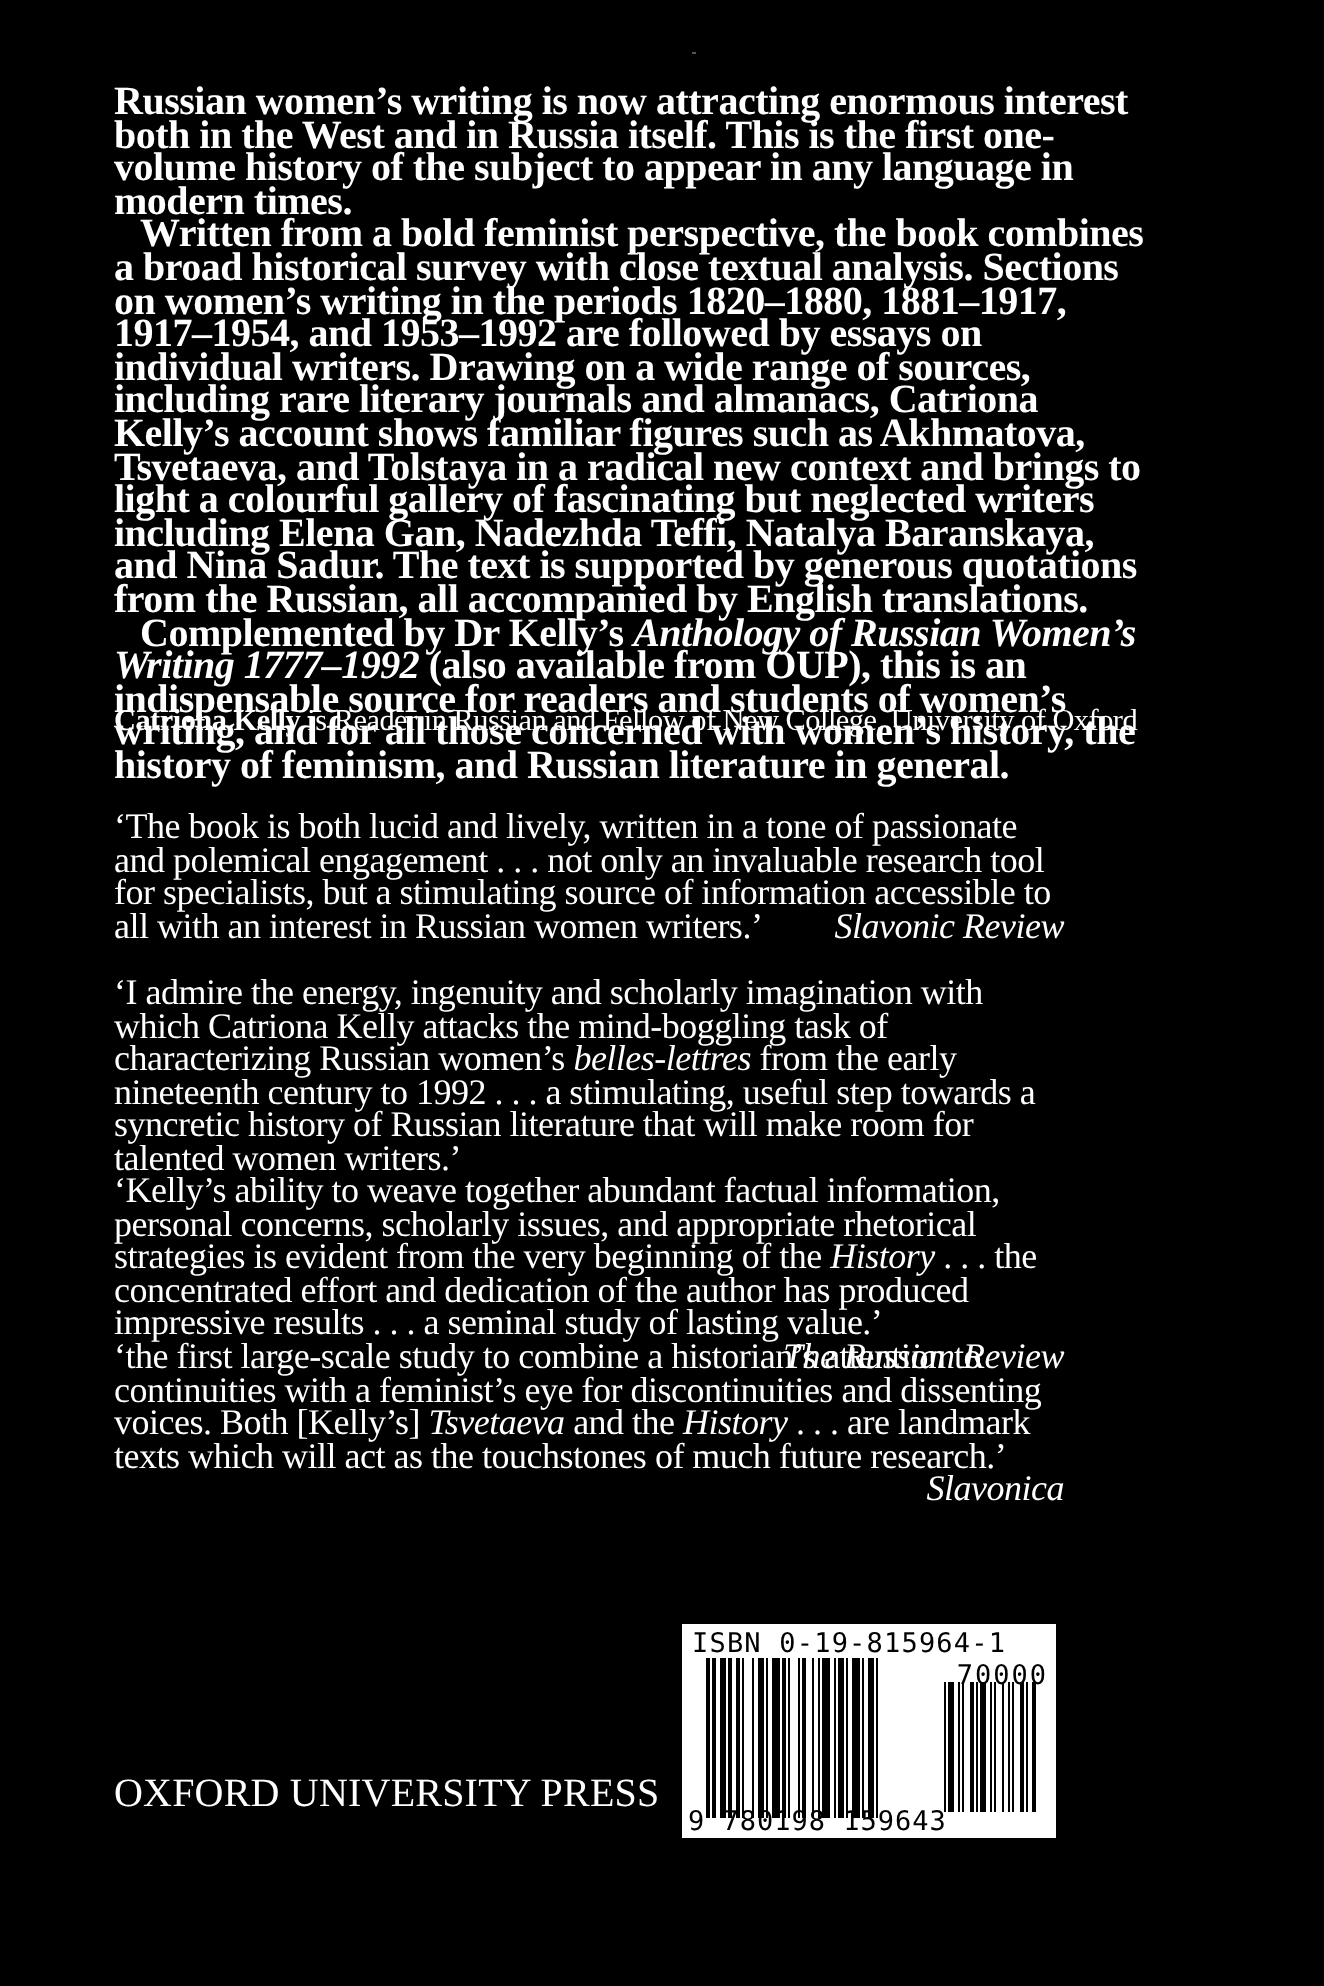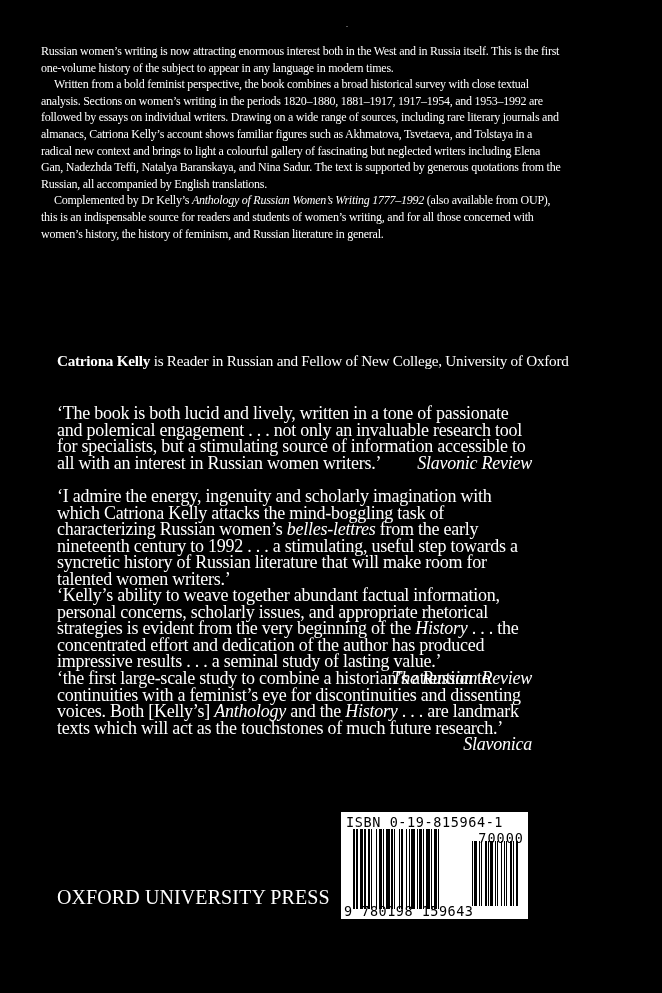--- a/index.html
+++ b/index.html
@@ -3,22 +3,22 @@
 <meta charset="utf-8">
 <style>
   html, body { margin: 0; padding: 0; }
   body {
     width: 662px; height: 993px; background: #000; color: #fff;
     position: relative; overflow: hidden;
     font-family: "Liberation Serif", "DejaVu Serif", serif;
   }
   .speck { position: absolute; left: 346px; top: 26px; width: 2px; height: 1px; background: #555; }
   .blurb {
-    position: absolute; left: 41px; top: 43px; width: 520px;
-    font-size: 12px; line-height: 16.6px; letter-spacing: -0.25px;
+    position: absolute; left: 57px; top: 43px; width: 520px;
+    font-size: 20px; line-height: 16.6px; letter-spacing: -0.25px; font-weight: bold;
   }
   .blurb p { margin: 0; }
   .blurb p.indent { text-indent: 13px; }
   .author { position: absolute; left: 57px; top: 353px; width: 520px; font-size: 15.2px; line-height: 16.6px; letter-spacing: -0.25px; }
   .author b { font-weight: bold; }
   .quote { position: absolute; left: 57px; width: 475px; font-size: 18px; line-height: 16.6px; letter-spacing: -0.25px; }
   .quote .src { float: right; font-style: italic; }
   .q1 { top: 405px; }
   .q2 { top: 488px; }
   .q3 { top: 587px; }
@@ -60,21 +60,21 @@
 <div class="quote q2">
   <span>‘I admire the energy, ingenuity and scholarly imagination with which Catriona Kelly attacks the mind-boggling task of characterizing Russian women’s </span><i>belles-lettres</i><span> from the early nineteenth century to 1992 . . . a stimulating, useful step towards a syncretic history of Russian literature that will make room for talented women writers.’</span>
 </div>
 
 <div class="quote q3">
   <span>‘Kelly’s ability to weave together abundant factual information, personal concerns, scholarly issues, and appropriate rhetorical strategies is evident from the very beginning of the </span><i>History</i><span> . . . the concentrated effort and dedication of the author has produced impressive results . . .  a seminal study of lasting value.’</span>
   <span class="src" style="float:none;display:block;text-align:right;">The Russian Review</span>
 </div>
 
 <div class="quote q4">
-  <span>‘the first large-scale study to combine a historian’s attention to continuities with a feminist’s eye for discontinuities and dissenting voices. Both [Kelly’s] </span><i>Anthology</i><span> and the </span><i>History</i><span> . . . are landmark texts which will act as the touchstones of much future research.’</span>
+  <span>‘the first large-scale study to combine a historian’s attention to continuities with a feminist’s eye for discontinuities and dissenting voices. Both [Kelly’s] </span><i>Tsvetaeva</i><span> and the </span><i>History</i><span> . . . are landmark texts which will act as the touchstones of much future research.’</span>
   <span class="src">Slavonica</span>
 </div>
 
 <div class="imprint">
   <div class="line2">OXFORD UNIVERSITY PRESS</div>
 </div>
 
 <div class="barcode">
   <div class="isbn">ISBN 0-19-815964-1</div>
   <div class="addon-num">70000</div>

